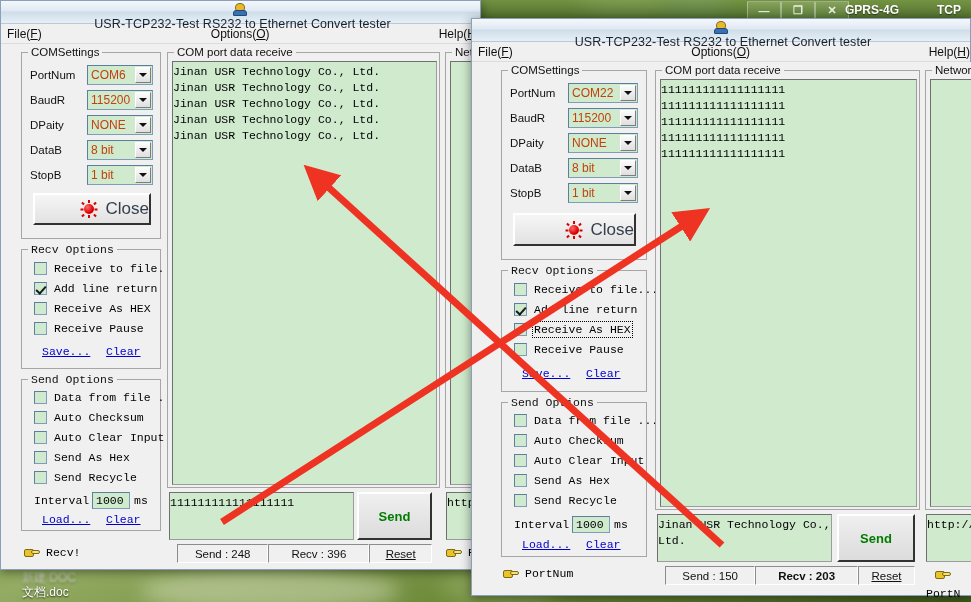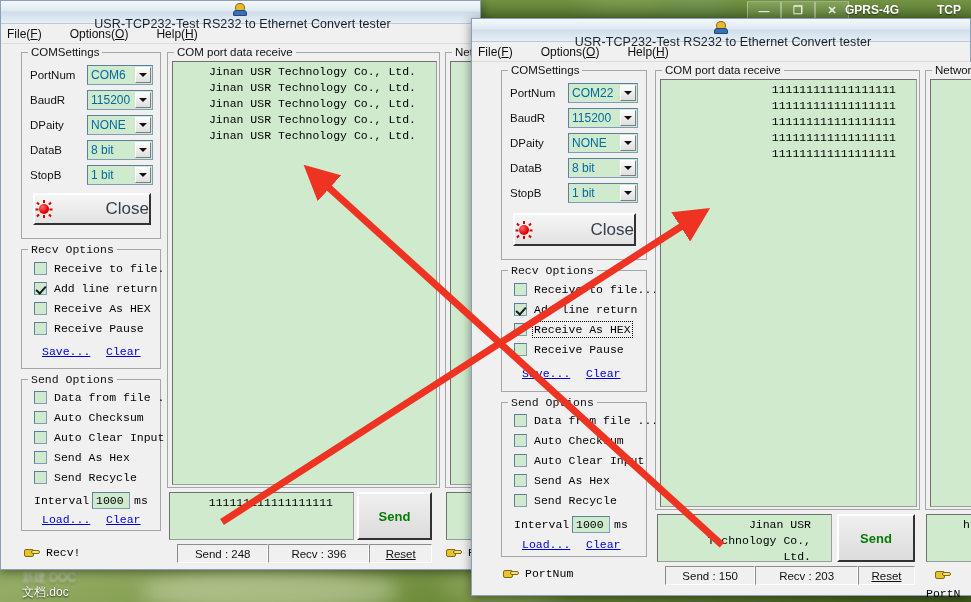--- a/index.html
+++ b/index.html
@@ -84,20 +84,21 @@
   .titlebar .ttl {
     font-size: 12.5px; color: #16222e;
     white-space: nowrap; letter-spacing: .1px;
   }
   .menubar {
     height: 20px;
     background: #f0f0f0;
     display: flex; align-items: center;
     padding-left: 6px; gap: 28px;
     border-bottom: 1px solid #dcdcdc;
+    justify-content: space-between;
   }
   .menubar span {
     font-size: 12px; color: #101010; cursor: default;
   }
   .menubar u { text-decoration: underline; }
   .client {
     position: relative;
     background: #f0f0f0;
     width: 100%;
     height: calc(100% - 43px);
@@ -125,21 +126,21 @@
   .lbl { font-size: 11.5px; color: #111; }
   .combo {
     position: relative;
     background: #cfeacd;
     border: 1px solid #7f9db9;
     border-top-color: #5d7f9e;
     border-left-color: #5d7f9e;
     height: 20px;
     display: flex; align-items: center;
     padding-left: 3px;
-    font-size: 12px; color: #0369a1;
+    font-size: 12px; color: #c2410c;
   }
   .combo .arrowbtn {
     position: absolute; right: 1px; top: 1px;
     width: 16px; height: 16px;
     background: linear-gradient(180deg,#fbfbfb,#dfdfdf);
     border: 1px solid #fff;
     border-right-color: #7d7d7d; border-bottom-color: #7d7d7d;
     display: flex; align-items: center; justify-content: center;
   }
   .combo .arrowbtn i {
@@ -149,21 +150,21 @@
     border-top: 4px solid #101010;
     display: block;
   }
 
   
   .btn3d {
     background: linear-gradient(180deg,#f6f6f6,#e2e2e2);
     border: 2px outset #e6e6e6;
     border-top-color: #ffffff; border-left-color: #ffffff;
     border-right-color: #868686; border-bottom-color: #868686;
-    display: flex; align-items: center; justify-content: space-between;
+    display: flex; align-items: center; justify-content: flex-end;
     cursor: default;
   }
   .close-btn { position: absolute; gap: 8px; }
   .close-btn .lamp {
     width: 18px; height: 18px; position: relative; flex: none;
   }
   .close-btn .lamp .bulb {
     position: absolute; left: 4px; top: 4px;
     width: 10px; height: 10px; border-radius: 50%;
     background: radial-gradient(circle at 35% 32%, #ff6a6a, #e00000 60%, #a00 100%);
@@ -233,22 +234,21 @@
     padding-left: 3px;
   }
 
   
   .ta {
     position: absolute;
     background: #cfeacd;
     border: 1px solid #9c9c9c;
     border-top-color: #707070; border-left-color: #707070;
     overflow: hidden;
-    padding: 2px 20px;
-    text-align: right;
+    padding: 2px 0;
   }
   .ta .line {
     font-family: "Liberation Mono", "DejaVu Sans Mono", monospace;
     font-size: 11.5px;
     color: #000;
     line-height: 16px;
     white-space: pre;
   }
 
   
@@ -685,21 +685,21 @@
       </div>
       <div class="sendbtn" style="left:352px;top:452px;width:78px;height:48px;">
         <span>Send</span>
       </div>
       <div class="ta" style="left:441px;top:452px;width:120px;height:48px;">
         <div class="line">http://en</div>
       </div>
 
       <div class="statusbar" style="left:180px;top:504px;width:250px;">
         <div class="sbcell" style="width:95px;">Send : 150</div>
-        <div class="sbcell" style="width:108px;">Recv : 203</div>
+        <div class="sbcell" style="width:108px;font-weight:bold;">Recv : 203</div>
         <div class="sbcell reset" style="width:60px;">Reset</div>
       </div>
       <div class="handpt" style="left:441px;top:506px;flex-direction:column;">
         <span class="hand-icon">
             <i class="pad"></i>
             <i class="fing"></i>
           </span>
         <span class="statustext">PortN</span>
       </div>
     </div>

